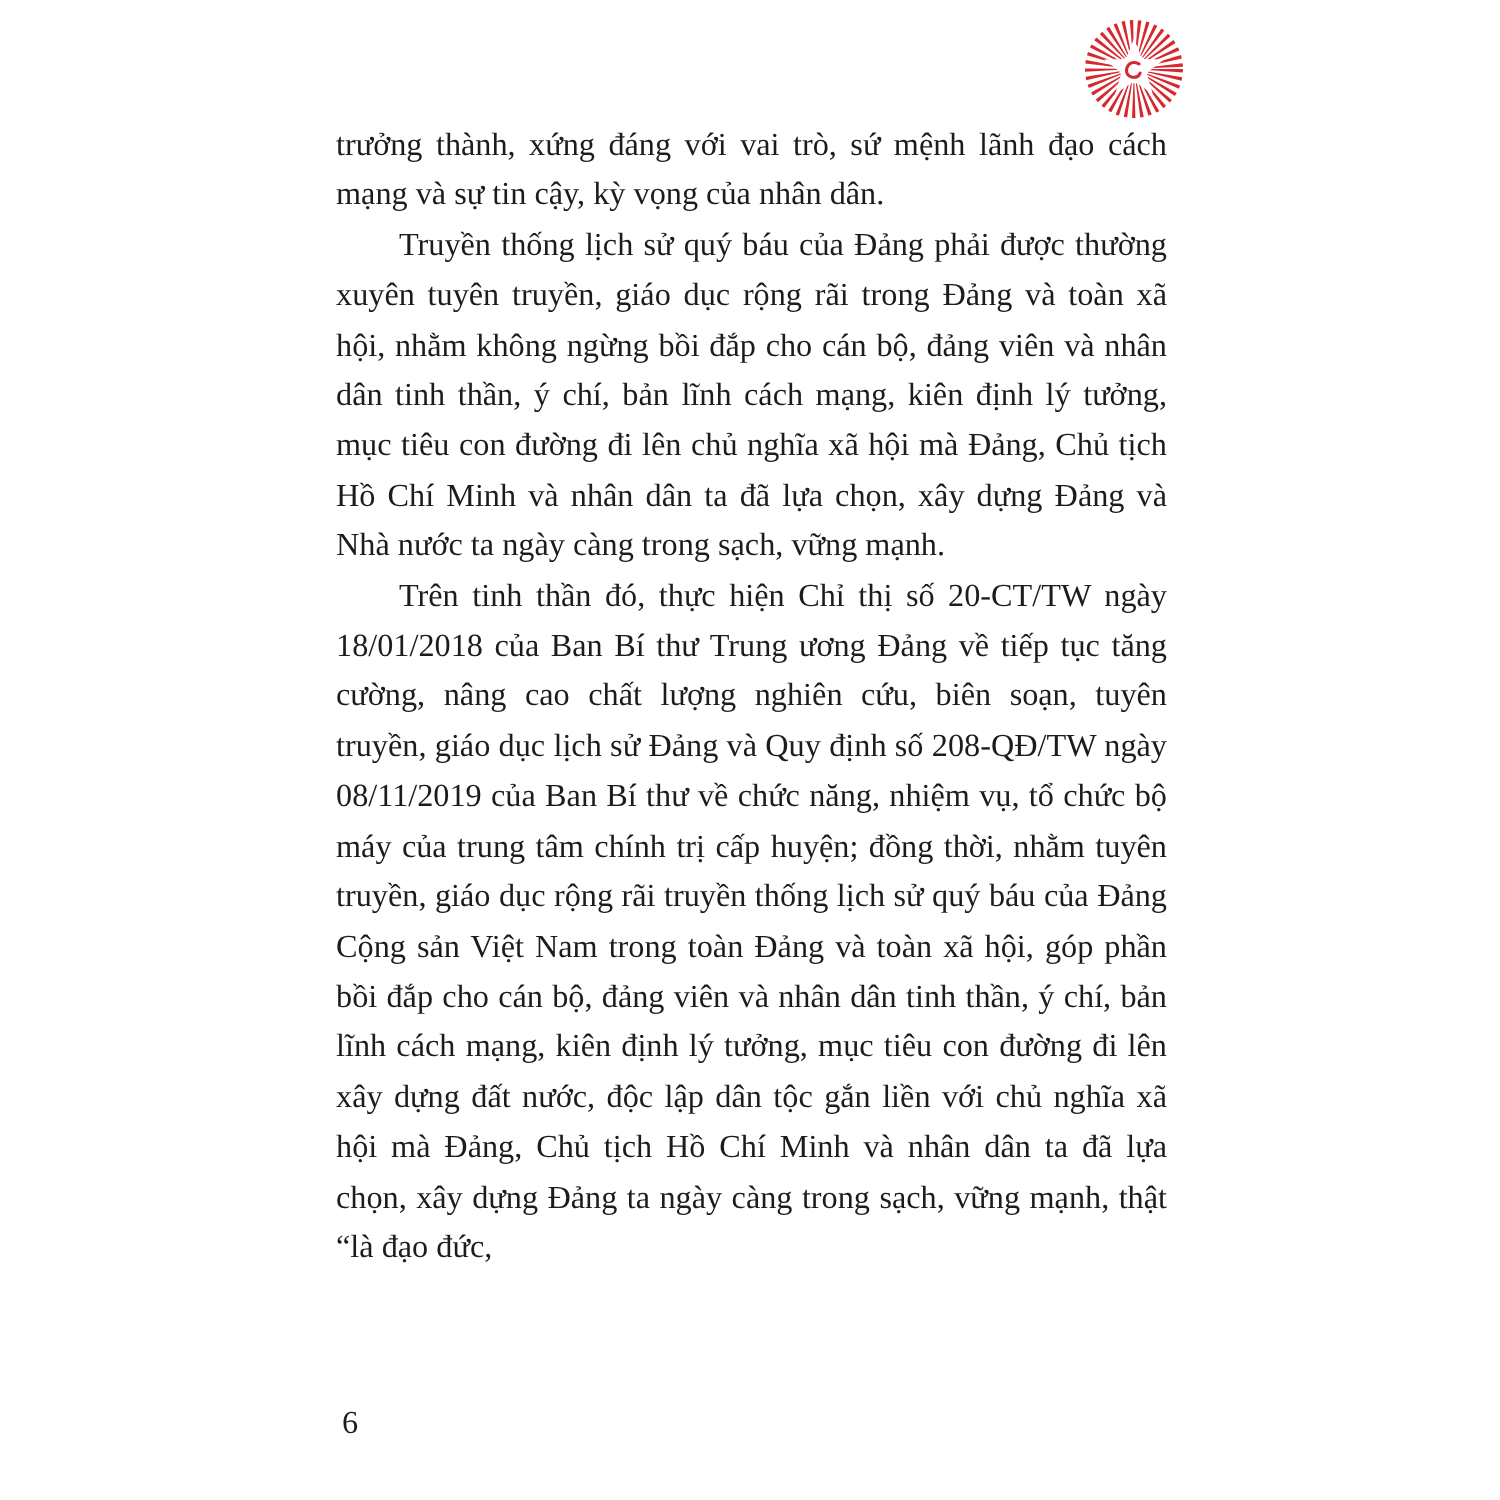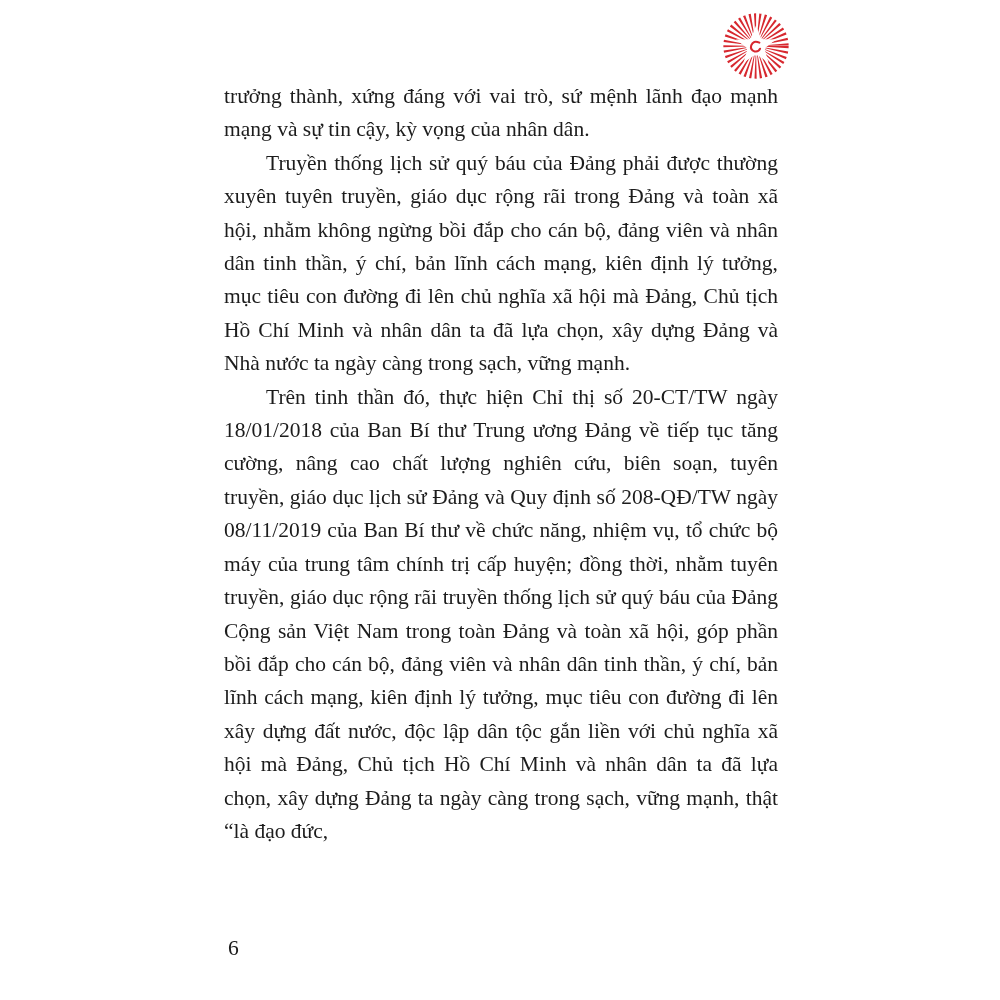--- a/index.html
+++ b/index.html
@@ -58,20 +58,20 @@
 
       <circle cx="50" cy="50" r="31" fill="none" stroke="var(--logo-color)" stroke-width="34" stroke-dasharray="2.2 3.1"></circle>
 
       <polygon fill="#ffffff" points="50,20 57.8,40.2 79.5,40.6 62.3,53.8 68.5,74.5 50,62.2 31.5,74.5 37.7,53.8 20.5,40.6 42.2,40.2"></polygon>
 
       <path d="M55 45 q-9 -4 -12 4 q-2 7 5 9 q6 1 8 -4" fill="none" stroke="var(--logo-color)" stroke-width="3" stroke-linecap="round"></path>
     </svg>
   </div>
 
   <div class="text-block">
-    <p class="para">trưởng thành, xứng đáng với vai trò, sứ mệnh lãnh đạo mạnh mạng và sự tin cậy, kỳ vọng của nhân dân.</p>
+    <p class="para">trưởng thành, xứng đáng với vai trò, sứ mệnh lãnh đạo cách mạng và sự tin cậy, kỳ vọng của nhân dân.</p>
     <p class="para indent">Truyền thống lịch sử quý báu của Đảng phải được thường xuyên tuyên truyền, giáo dục rộng rãi trong Đảng và toàn xã hội, nhằm không ngừng bồi đắp cho cán bộ, đảng viên và nhân dân tinh thần, ý chí, bản lĩnh cách mạng, kiên định lý tưởng, mục tiêu con đường đi lên chủ nghĩa xã hội mà Đảng, Chủ tịch Hồ Chí Minh và nhân dân ta đã lựa chọn, xây dựng Đảng và Nhà nước ta ngày càng trong sạch, vững mạnh.</p>
     <p class="para indent">Trên tinh thần đó, thực hiện Chỉ thị số 20-CT/TW ngày 18/01/2018 của Ban Bí thư Trung ương Đảng về tiếp tục tăng cường, nâng cao chất lượng nghiên cứu, biên soạn, tuyên truyền, giáo dục lịch sử Đảng và Quy định số 208-QĐ/TW ngày 08/11/2019 của Ban Bí thư về chức năng, nhiệm vụ, tổ chức bộ máy của trung tâm chính trị cấp huyện; đồng thời, nhằm tuyên truyền, giáo dục rộng rãi truyền thống lịch sử quý báu của Đảng Cộng sản Việt Nam trong toàn Đảng và toàn xã hội, góp phần bồi đắp cho cán bộ, đảng viên và nhân dân tinh thần, ý chí, bản lĩnh cách mạng, kiên định lý tưởng, mục tiêu con đường đi lên xây dựng đất nước, độc lập dân tộc gắn liền với chủ nghĩa xã hội mà Đảng, Chủ tịch Hồ Chí Minh và nhân dân ta đã lựa chọn, xây dựng Đảng ta ngày càng trong sạch, vững mạnh, thật “là đạo đức,</p>
   </div>
 
   <div class="page-number">6</div>
 
 </div>
 
 </body></html>

